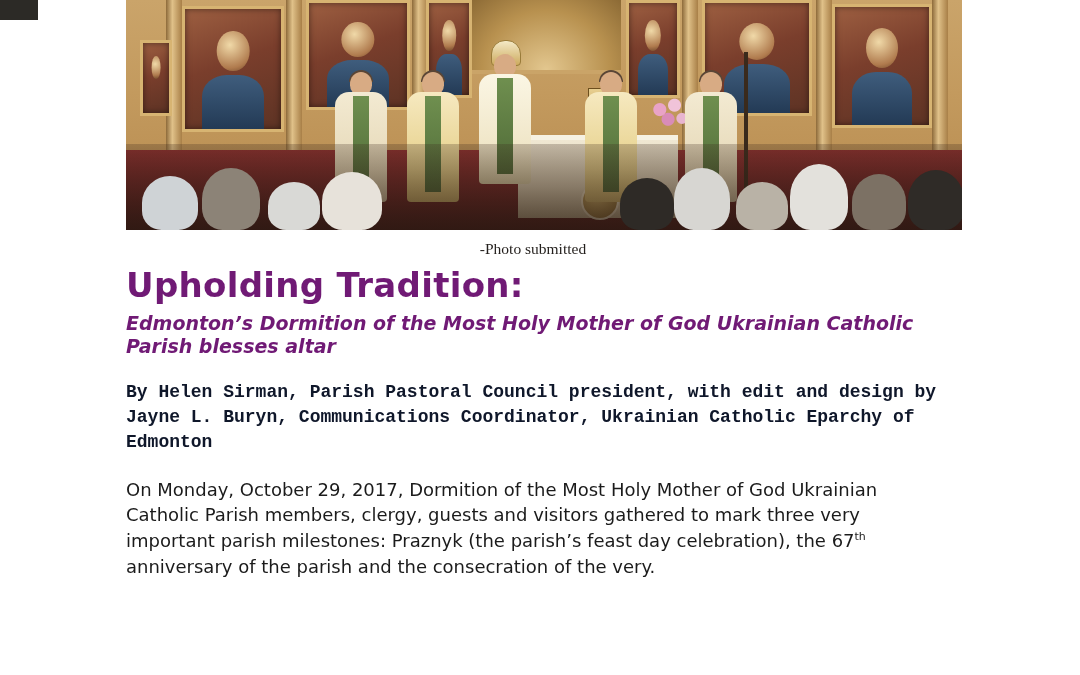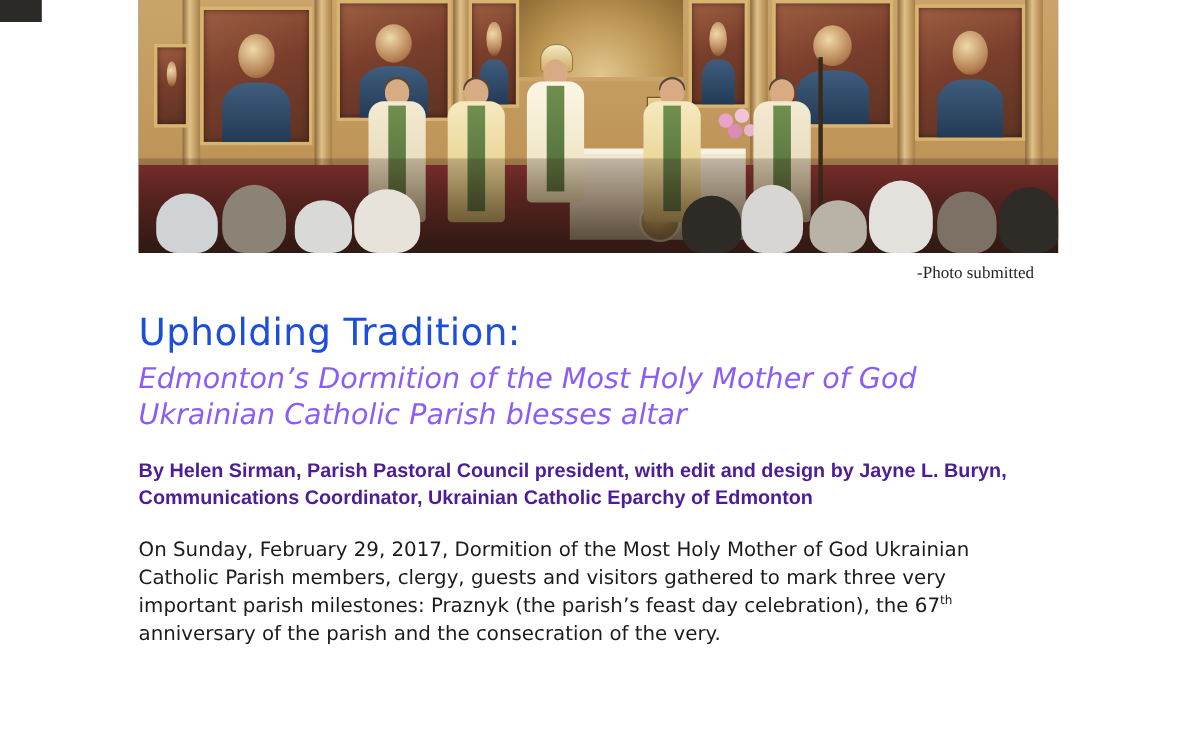--- a/index.html
+++ b/index.html
@@ -238,55 +238,55 @@
 
   .caption {
     margin-top: 12px;
     font-family: "Liberation Serif", serif;
     font-size: 15.5px;
     line-height: 1.33;
     color: #231f1c;
     width: 810px;
   }
   .photo-credit {
-    text-align: right;
+    text-align: center;
     font-family: "Liberation Serif", serif;
     font-size: 15.5px;
     color: #231f1c;
     margin-top: 10px;
     padding-right: 22px;
   }
 
   
   .headline {
-    margin-top: 26px;
+    margin-top: 8px;
     font-family: "DejaVu Sans", sans-serif;
     font-size: 34px;
-    font-weight: 400;
+    font-weight: 700;
     letter-spacing: 0.3px;
-    color: #1d4ed8;
+    color: #701a75;
     line-height: 1.12;
   }
   .subhead {
     margin-top: 8px;
     font-family: "DejaVu Sans", sans-serif;
     font-style: italic;
-    font-size: 26px;
-    font-weight: 400;
+    font-size: 19px;
+    font-weight: 700;
     line-height: 1.22;
-    color: #8b5cf6;
+    color: #701a75;
     width: 820px;
   }
   .byline {
     margin-top: 22px;
-    font-family: Liberation Sans, sans-serif;
+    font-family: Liberation Mono, monospace;
     font-size: 18px;
     font-weight: 700;
     line-height: 1.38;
-    color: #4c1d95;
+    color: #0f172a;
     width: 820px;
   }
   .body-p {
     margin-top: 22px;
     font-family: "DejaVu Sans", sans-serif;
     font-size: 18px;
     line-height: 1.42;
     color: #1b1b1b;
     width: 820px;
   }
@@ -391,16 +391,16 @@
         <div class="head-f" style="left:782px; width:56px; height:60px; background:#2f2b27;"></div>
       </div>
     </div>
 
     <div class="photo-credit">-Photo submitted</div>
 
     <div class="headline">Upholding Tradition:</div>
     <div class="subhead">Edmonton’s Dormition of the Most Holy Mother of God Ukrainian Catholic Parish blesses altar</div>
     <div class="byline">By Helen Sirman, Parish Pastoral Council president, with edit and design by Jayne L. Buryn, Communications Coordinator, Ukrainian Catholic Eparchy of Edmonton</div>
 
-    <p class="body-p"><span>On Sunday, February 29, 2017, Dormition of the Most Holy Mother of God Ukrainian Catholic Parish members, clergy, guests and visitors gathered to mark three very important parish milestones: Praznyk (the parish’s feast day celebration), the 67</span><sup>th</sup><span> anniversary of the parish and the consecration of the very.</span></p>
+    <p class="body-p"><span>On Monday, October 29, 2017, Dormition of the Most Holy Mother of God Ukrainian Catholic Parish members, clergy, guests and visitors gathered to mark three very important parish milestones: Praznyk (the parish’s feast day celebration), the 67</span><sup>th</sup><span> anniversary of the parish and the consecration of the very.</span></p>
 
   </div>
 </div>
 
 </body></html>

